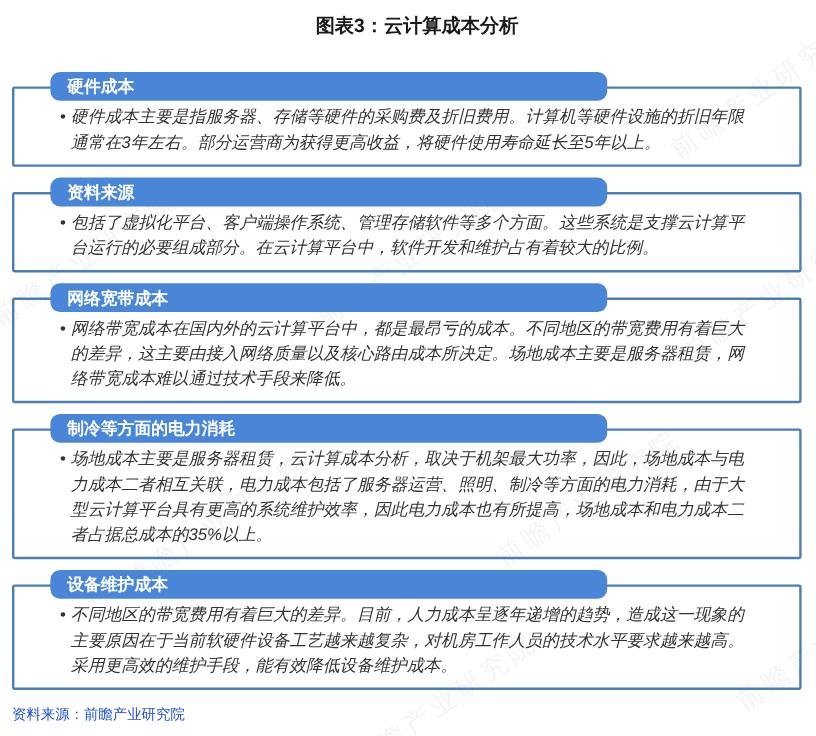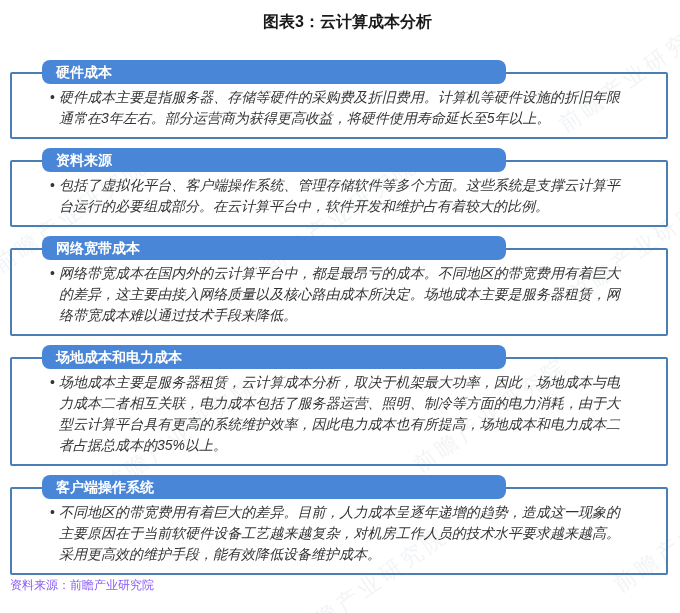--- a/index.html
+++ b/index.html
@@ -82,25 +82,25 @@
     font-size:14px;
     line-height:21px;
     color:#333333;
     text-align:justify;
     font-style:italic;
   }
   .footer{
     position:absolute;
     left:10px;
     right:12px;
-    bottom:19px;
+    bottom:9px;
     display:flex;
     justify-content:space-between;
     font-size:12px;
-    color:#8b5cf6;
+    color:#1d4ed8;
   }
 </style>
 </head>
 <body>
 
 <div class="page">
 
   <span class="wm" style="left:-20px;top:200px;">前瞻产业研究院</span>
   <span class="wm" style="left:250px;top:200px;">前瞻产业研究院</span>
   <span class="wm" style="left:545px;top:60px;">前瞻产业研究院</span>
@@ -138,31 +138,31 @@
       <div class="pill">网络宽带成本</div>
       <div class="box">
         <div class="bullet-row">
           <span class="bullet">•</span>
           <span class="body-text">网络带宽成本在国内外的云计算平台中，都是最昂亏的成本。不同地区的带宽费用有着巨大的差异，这主要由接入网络质量以及核心路由成本所决定。场地成本主要是服务器租赁，网络带宽成本难以通过技术手段来降低。</span>
         </div>
       </div>
     </div>
 
     <div class="section">
-      <div class="pill">场地成本和电力成本</div>
+      <div class="pill">制冷等方面的电力消耗</div>
       <div class="box">
         <div class="bullet-row">
           <span class="bullet">•</span>
           <span class="body-text">场地成本主要是服务器租赁，云计算成本分析，取决于机架最大功率，因此，场地成本与电力成本二者相互关联，电力成本包括了服务器运营、照明、制冷等方面的电力消耗，由于大型云计算平台具有更高的系统维护效率，因此电力成本也有所提高，场地成本和电力成本二者占据总成本的35%以上。</span>
         </div>
       </div>
     </div>
 
     <div class="section">
-      <div class="pill">客户端操作系统</div>
+      <div class="pill">设备维护成本</div>
       <div class="box">
         <div class="bullet-row">
           <span class="bullet">•</span>
           <span class="body-text">不同地区的带宽费用有着巨大的差异。目前，人力成本呈逐年递增的趋势，造成这一现象的主要原因在于当前软硬件设备工艺越来越复杂，对机房工作人员的技术水平要求越来越高。采用更高效的维护手段，能有效降低设备维护成本。</span>
         </div>
       </div>
     </div>
 
   </div>
 

